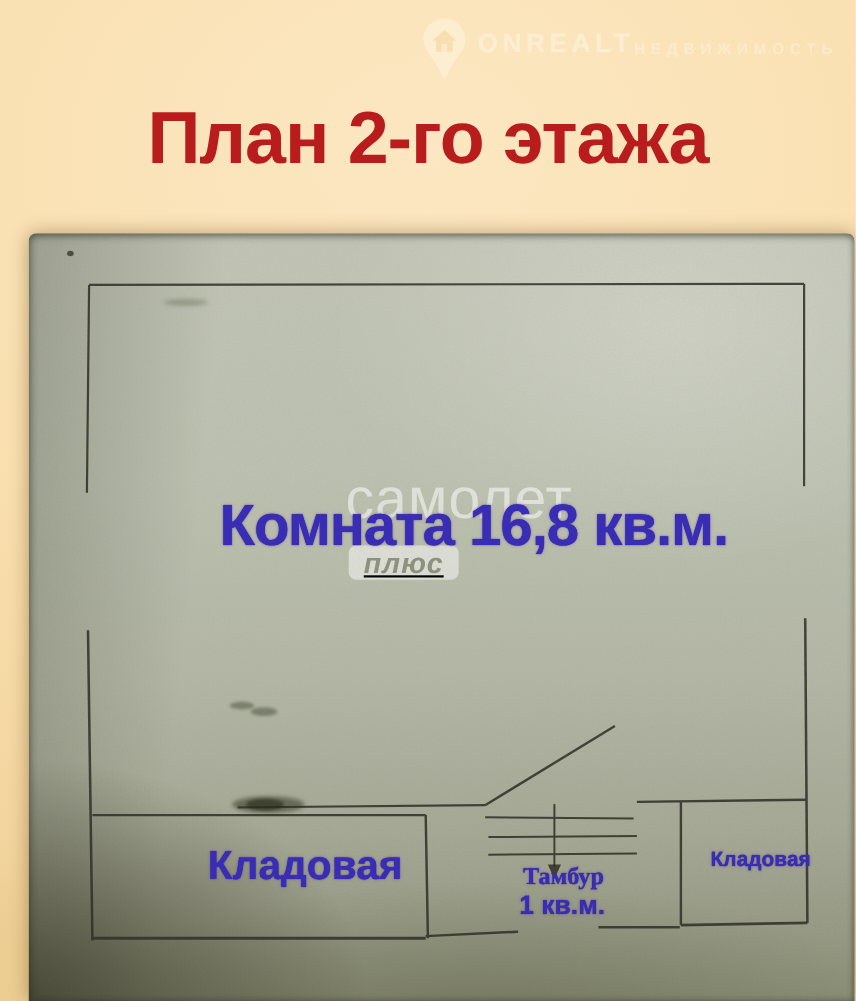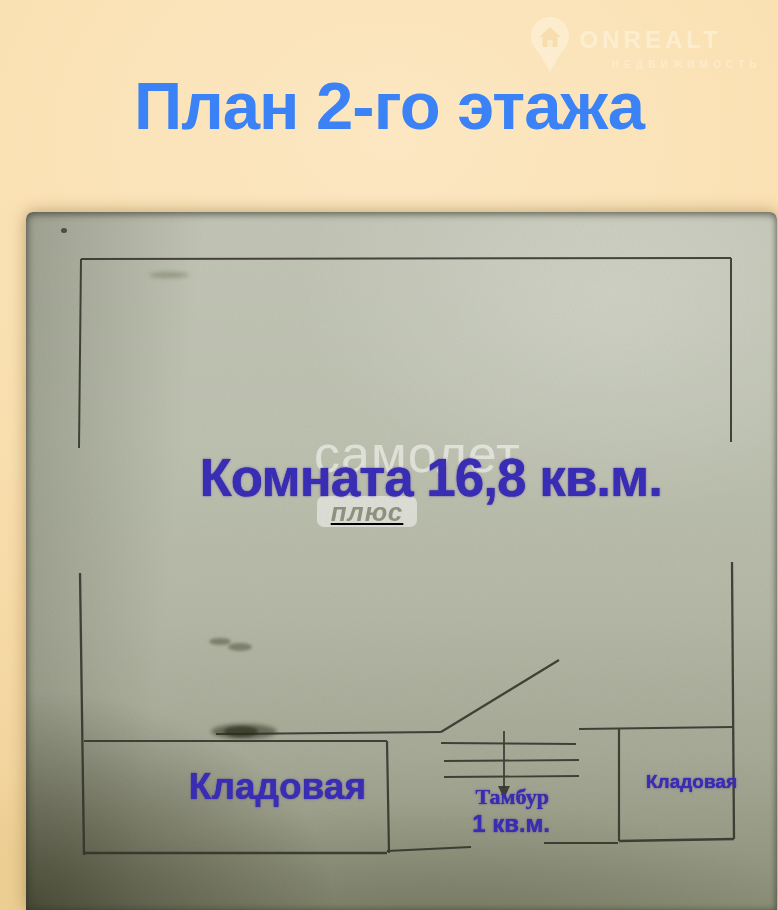--- a/index.html
+++ b/index.html
@@ -17,28 +17,28 @@
     text-align:center;font-size:67px;font-weight:bold;line-height:1;
     letter-spacing:-1px;
   }
 
   
   .onrealt{
     position:absolute;right:16px;top:16px;display:flex;align-items:flex-start;gap:10px;
     opacity:.85;
   }
   .onrealt .pin{width:40px;height:58px;}
-  .onrealt .txt{display:flex;flex-direction:column;margin-top:12px;}
+  .onrealt .txt{display:flex;flex-direction:row;margin-top:12px;align-items:center;}
   .onrealt .brand{
     font-size:24px;font-weight:bold;letter-spacing:4px;
     color:rgba(255,247,231,.62);line-height:1;
   }
   .onrealt .tagline{
-    font-size:10px;font-weight:bold;letter-spacing:5.2px;
-    color:rgba(255,247,231,.48);margin-top:8px;line-height:1;margin-left:32px;
+    font-size:14px;font-weight:bold;letter-spacing:5.2px;
+    color:rgba(255,247,231,.48);margin-top:8px;line-height:1;
   }
 
   
   .photo{
     position:absolute;left:26px;top:212px;width:751px;height:698px;
     border-radius:7px 7px 0 0;
     background:
       radial-gradient(ellipse 60% 45% at 78% 12%, rgba(255,255,255,.22), transparent 70%),
       linear-gradient(96deg, rgba(55,58,40,.26) 0%, transparent 22%),
       radial-gradient(ellipse 55% 42% at 0% 100%, rgba(28,28,12,.58), transparent 75%),
@@ -86,21 +86,21 @@
   .vestibule    {left:423px;top:574px;width:100px;font-size:22px;font-family:Liberation Serif, serif;}
   .vest-area    {left:424px;top:600px;width:100px;font-size:24px;}
 
   .noise{position:absolute;inset:0;width:100%;height:100%;mix-blend-mode:multiply;pointer-events:none;}
 </style>
 </head>
 <body>
 
 <div class="stage">
 
-  <div class="page-title" style="color:#3b82f6;">План 2-го этажа</div>
+  <div class="page-title" style="color:#b91c1c;margin-top:20px;">План 2-го этажа</div>
 
   <div class="onrealt">
     <svg class="pin" viewBox="0 0 40 58">
       <path d="M20 1 C9.2 1 1 9.4 1 20 C1 28.2 5.6 32.6 10.8 39.4 L20 56 L29.2 39.4 C34.4 32.6 39 28.2 39 20 C39 9.4 30.8 1 20 1 Z" fill="rgba(255,247,231,.55)"></path>
       <path d="M20 11 L31 21 L27.5 21 L27.5 31 L12.5 31 L12.5 21 L9 21 Z" fill="#f8deae"></path>
       <rect x="17.5" y="24" width="5" height="7" fill="rgba(255,247,231,.55)"></rect>
     </svg>
     <div class="txt">
       <span class="brand">ONREALT</span>
       <span class="tagline">НЕДВИЖИМОСТЬ</span>

